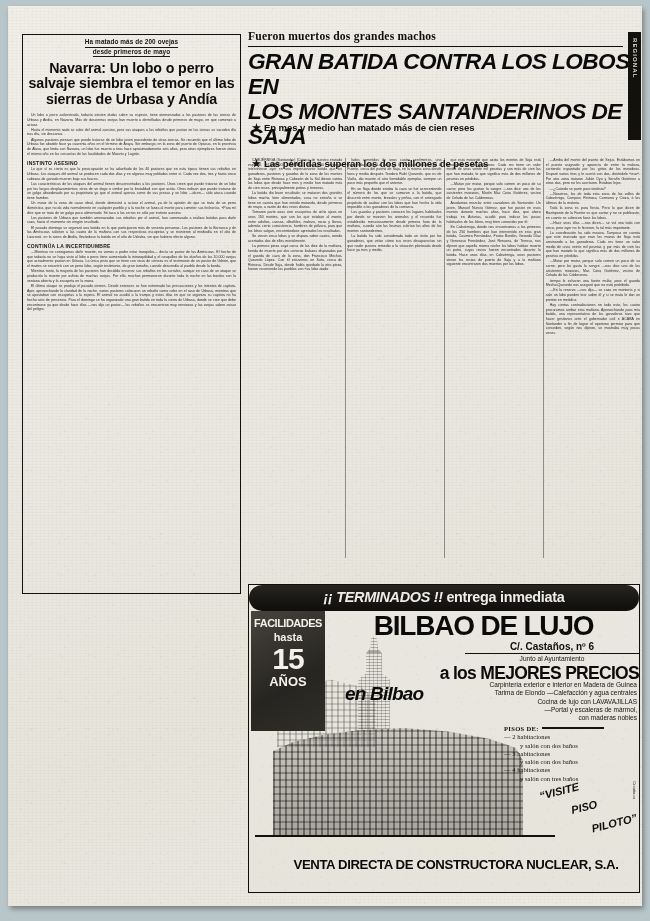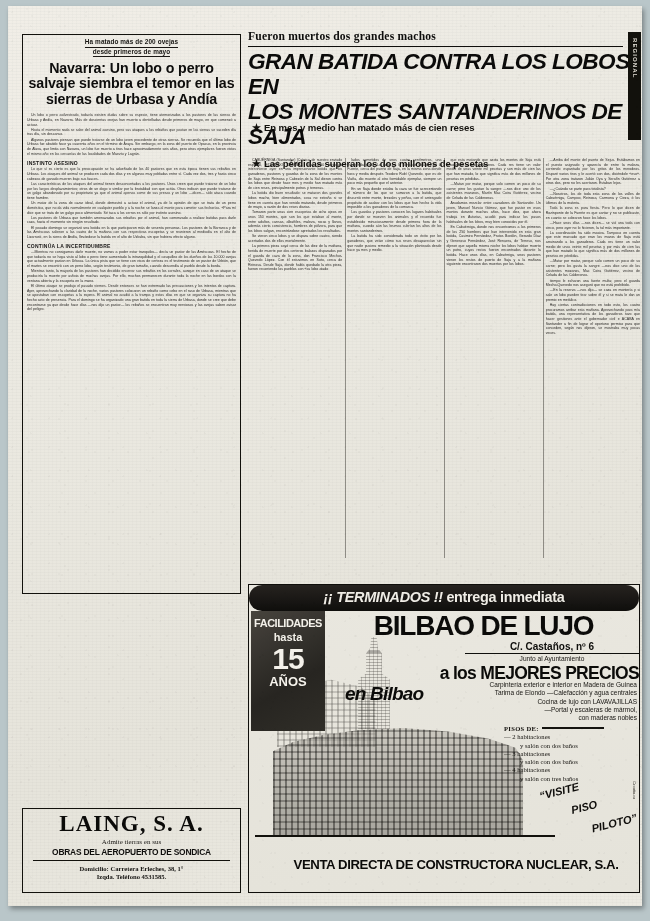--- a/index.html
+++ b/index.html
@@ -330,30 +330,20 @@
       <p>Toda la zona es pura fiesta. Pero lo que dicen de Rozinponte de la Fuente es que cantar y no se publicaste, en cuanto se cobraron hoce los lobos.</p>
       <p>—Hace unos días —nos dicen— se vió una toda con cinco, pero ayer no lo hicieron, la tal más importante.</p>
       <p>La coordinación ha sido masiva. Tampoco en cuenta que este marcado que eran los mozos de Saja está arruinando a los ganaderos. Cada res tiene un valor medio de unas veinte mil pesetas y por más de cien las que han matado lo que significa más de dos millones de pesetas en pérdidas.</p>
       <p>—Matar por matar, porque solo comen un poco de su carne; pero los gusta la sangre —nos dice uno de los asistentes mozanos, Mac Coira Gutiérrez, vecino de Celada de las Calderonas.</p>
       <p>tiempo le echaron una fuerte multa; pero el guarda Mecho-Quevedo nos aseguró que no está prohibido.</p>
       <p>—En la reserva —nos dijo— se caza en montería y si sale un lobo pueden tirar sobre él y si se mata le dan un premio en metálico.</p>
       <p>Hay ciertas contradicciones en todo esto, los cuatro procuramos arribar esta mañana. Aprovechando para mía batida, una representativa de los ganaderos tuvo que hacer gestiones ante el gobernador civil e ACABA en Santander a fin de lograr el oportuno permiso para que conceden, según nos dijeron, se mostraba muy pocas veces.</p>
     </div>
   </div>
 
-  <div class="abs" id="laing">
-    <div class="name">LAING, S. A.</div>
-    <div class="l2">Admite tierras en sus</div>
-    <div class="l3">OBRAS DEL AEROPUERTO DE SONDICA</div>
-    <div class="rule"></div>
-    <div class="l4">
-      <div>Domicilio: Carretera Erleches, 38, 1°</div>
-      <div>Izqda. Teléfono 4531585.</div>
-    </div>
-  </div>
 
   <div class="abs" id="pisos">
 
     <div id="pisos-banner">
       <div class="t">
         <em>¡¡ TERMINADOS !!</em>
         <span>entrega inmediata</span>
       </div>
     </div>
 

